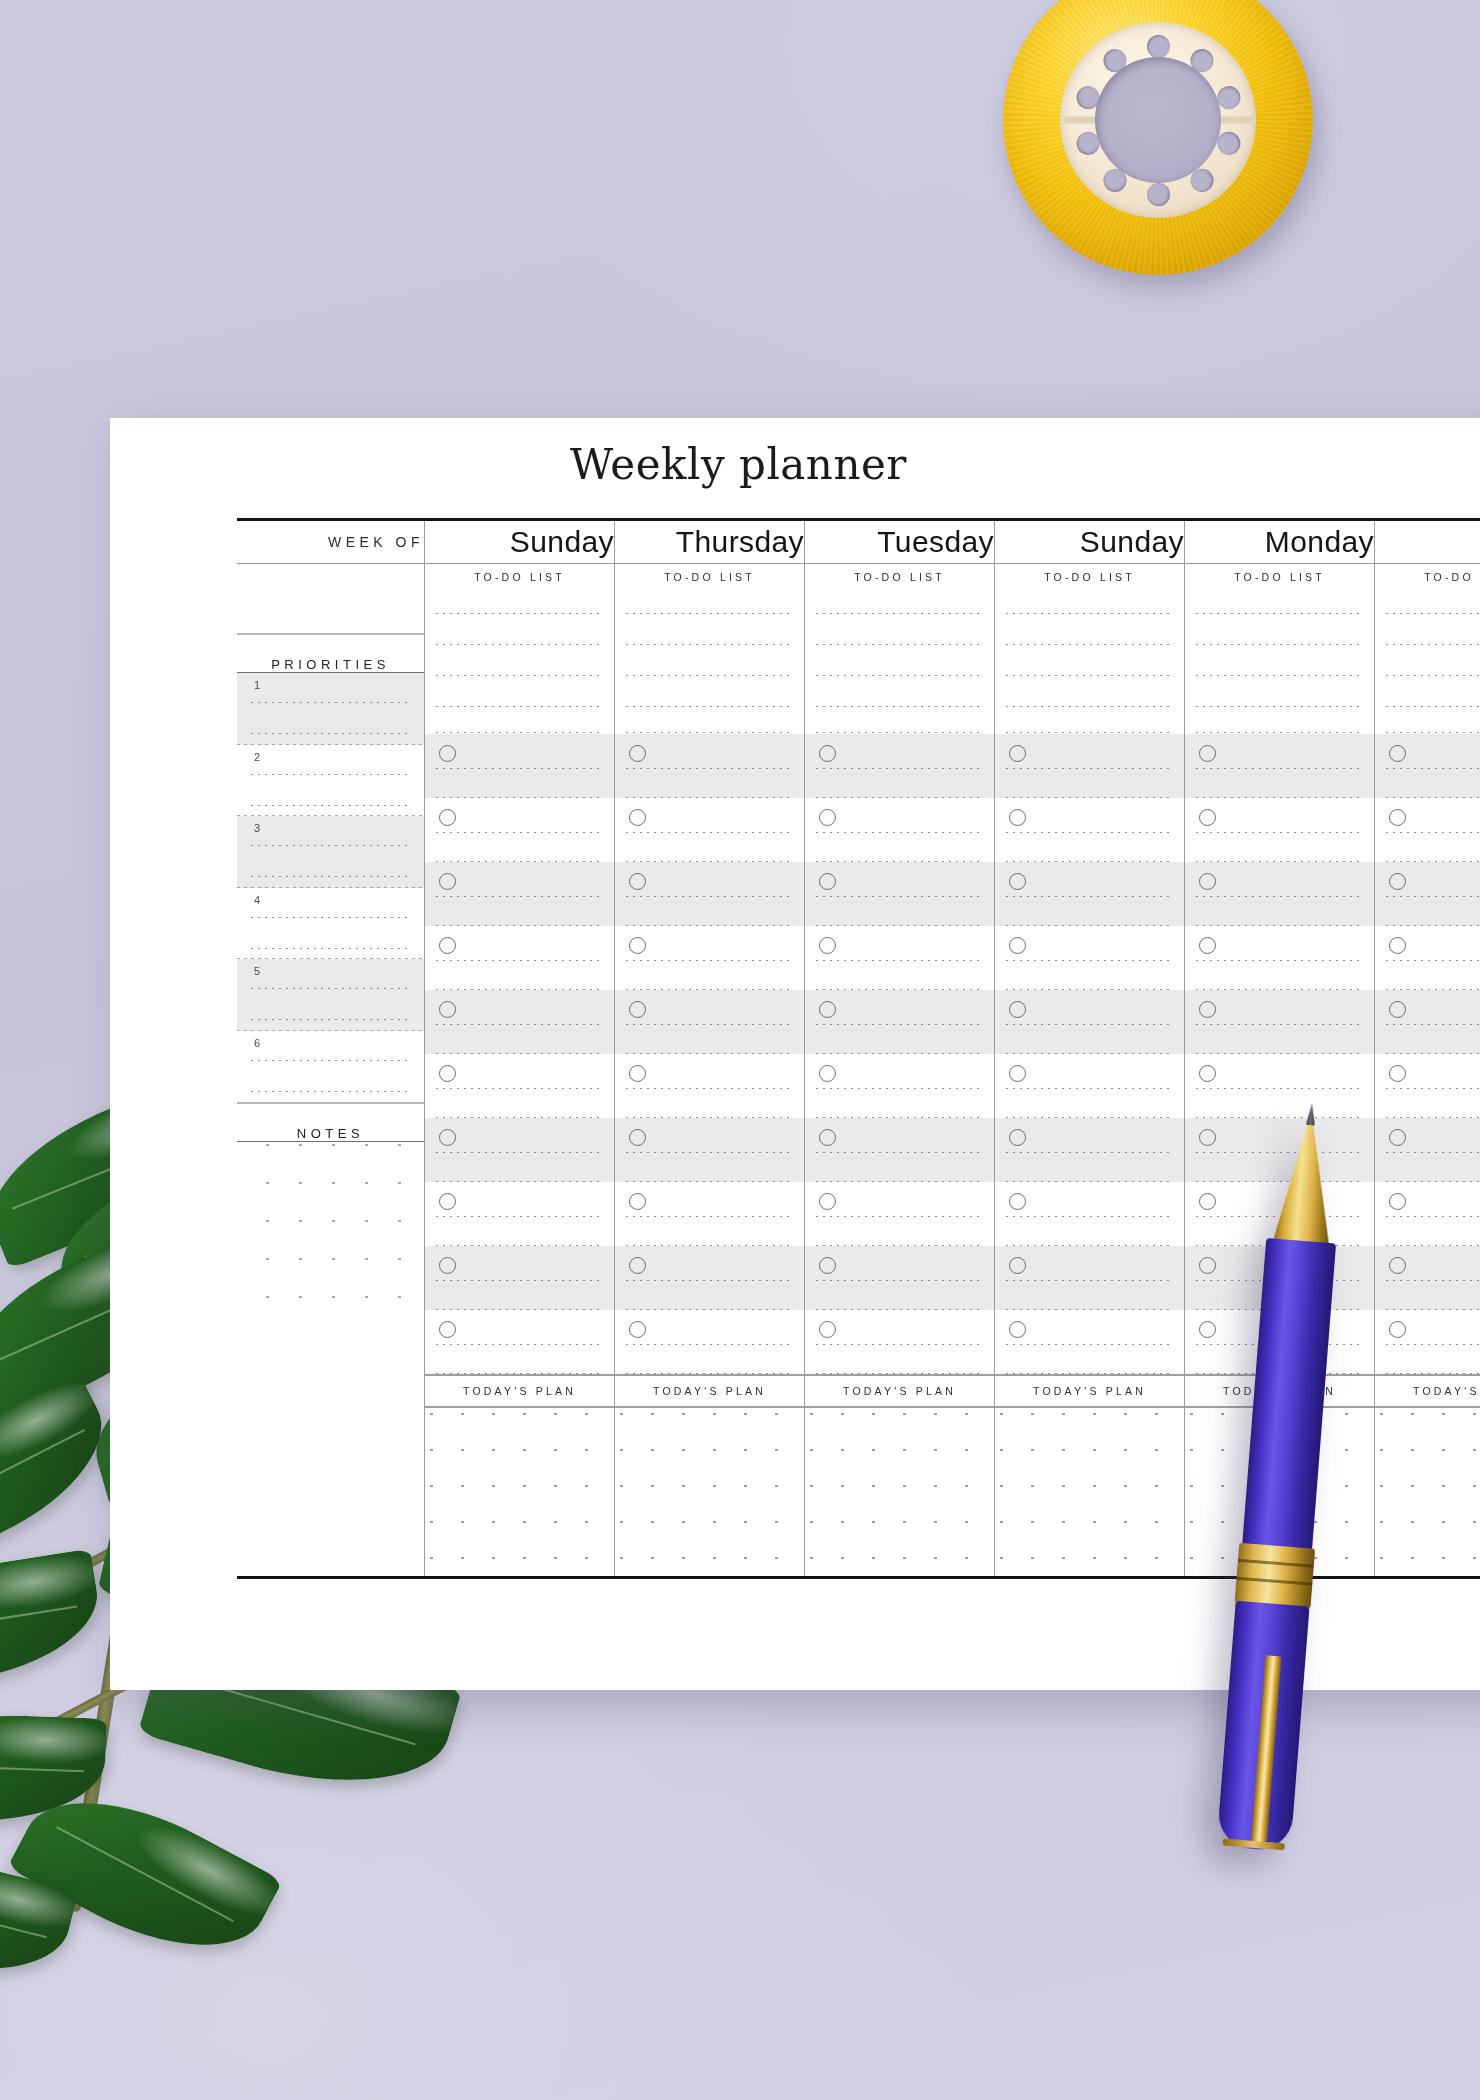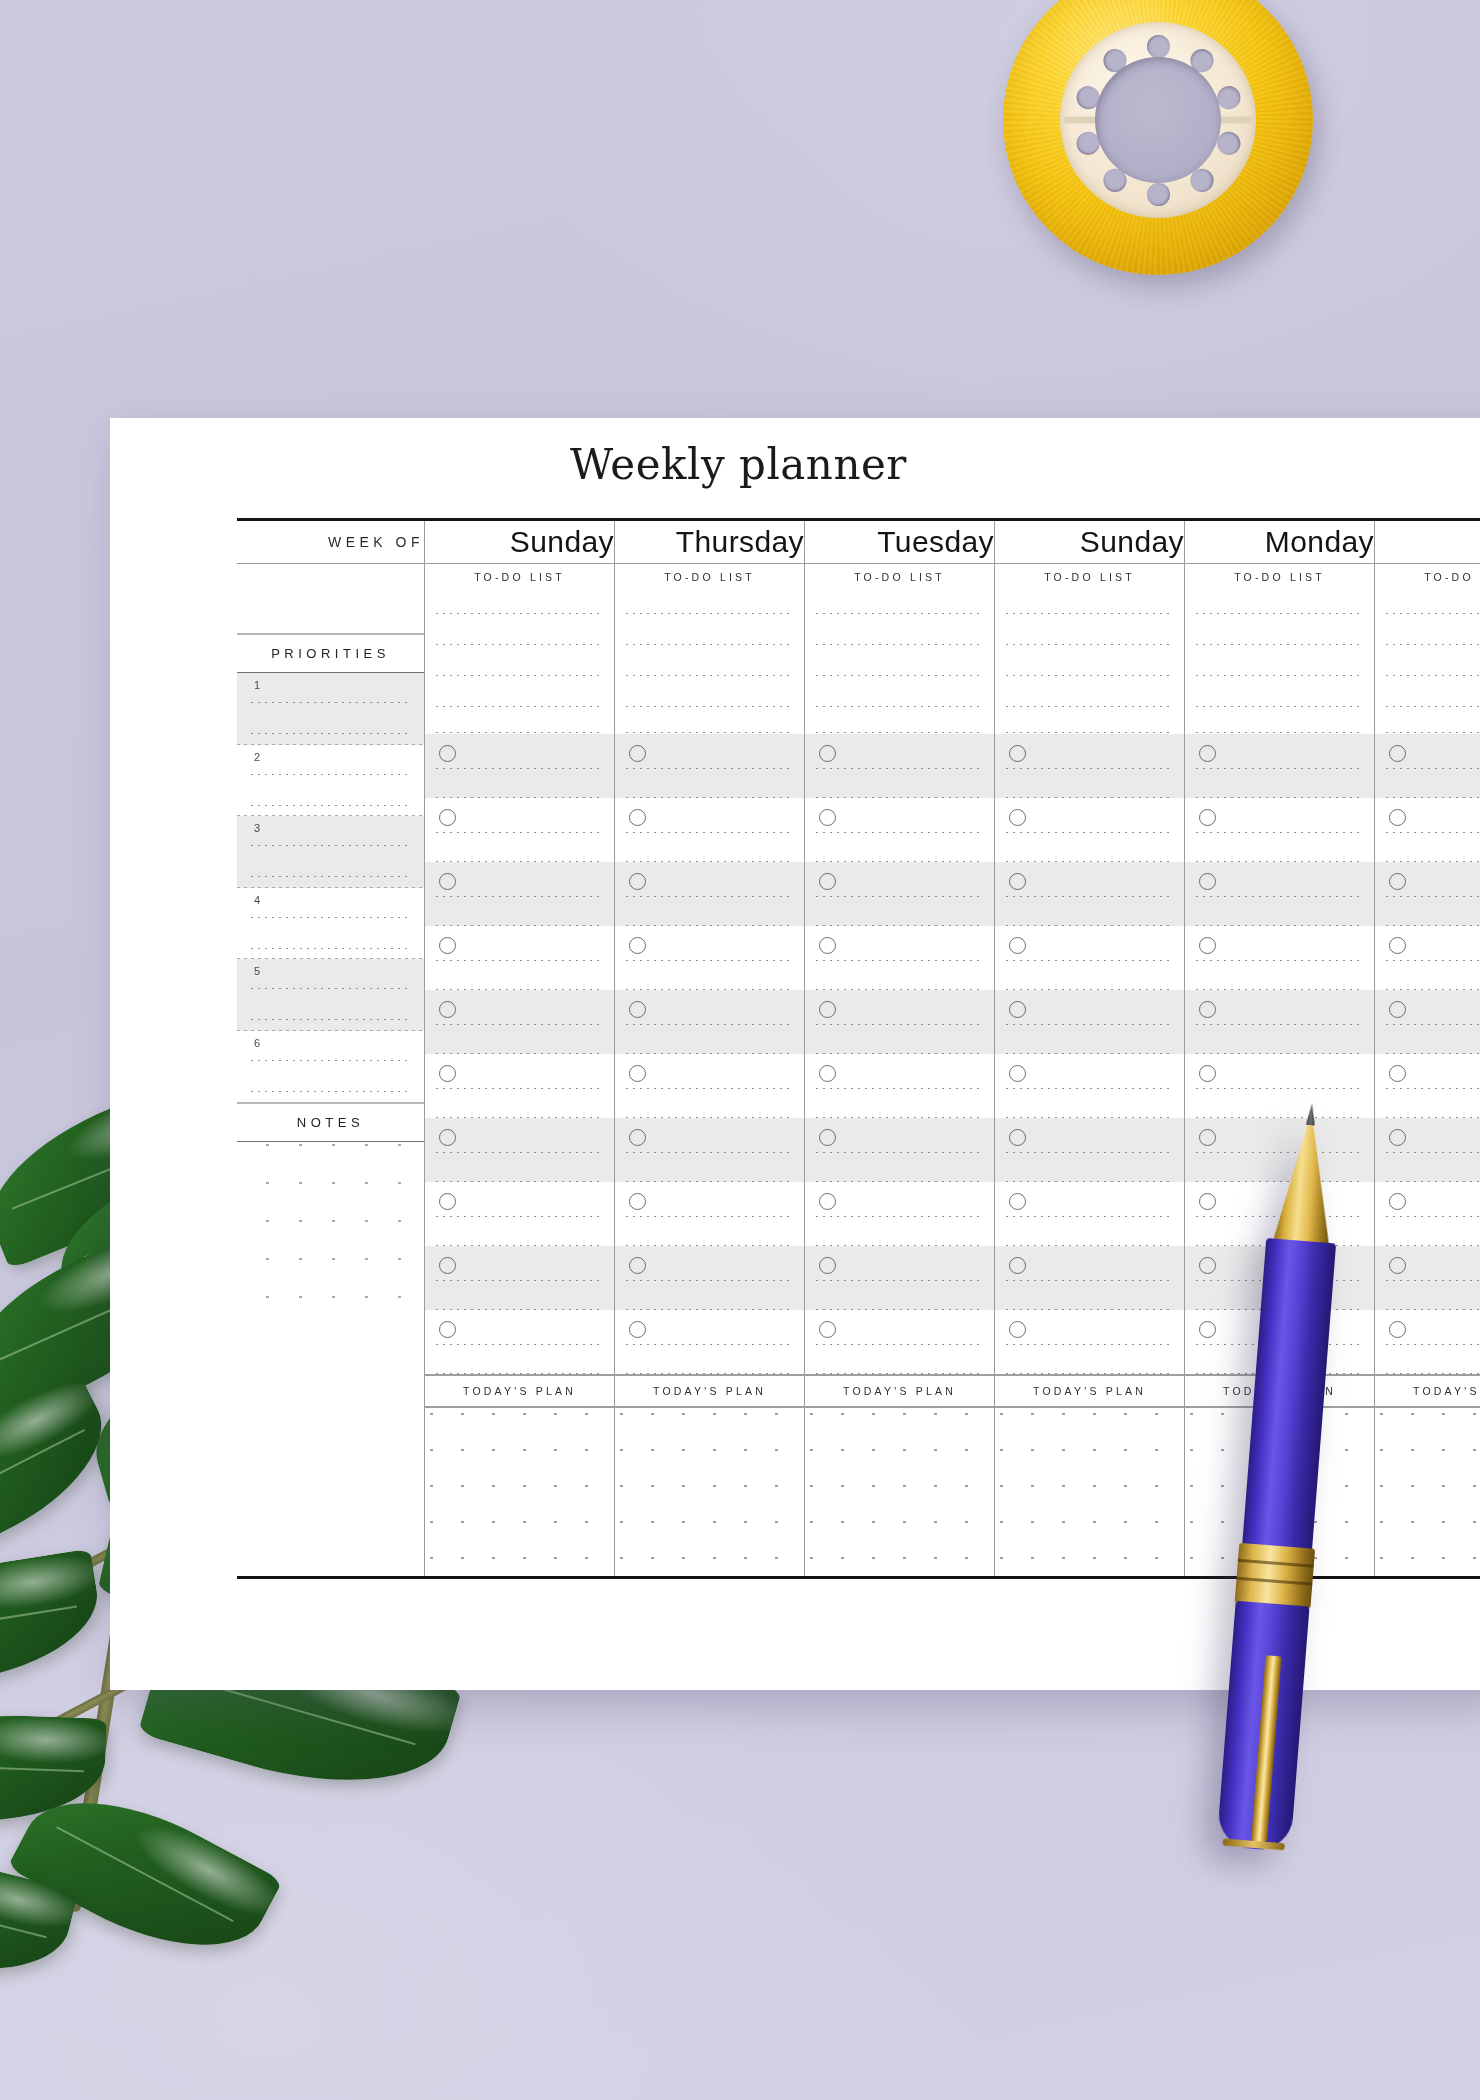--- a/index.html
+++ b/index.html
@@ -112,21 +112,21 @@
   .sub .t{ font-size:10.5px; letter-spacing:3.2px; color:#2e2e2e; }
   .left-sub{ border-top:1.5px solid #9a9a9a; height:26px; }
 
   
   .dline{
     height:1px;
     background-image:linear-gradient(to right,#8d8d8d 0 2px, transparent 2px 7px);
     background-size:7px 1px; background-repeat:repeat-x;
   }
   .sec-head{
-    height:40px; display:flex; align-items:center; justify-content:center;
+    height:40px; display:flex; align-items:flex-end; justify-content:center;
     border-top:2px solid #b6b6b6; border-bottom:1.5px solid #6f6f6f;
   }
   .sec-head .t{ font-size:13px; letter-spacing:4.5px; color:#222; }
 
   .prio{ position:relative; height:71.5px; padding:0 14px; }
   .prio.sh{ background:#eaeaea; }
   .prio .num{ position:absolute; left:17px; top:6px; font-size:11px; color:#4a4a4a; }
   .prio .l1{ position:absolute; left:14px; right:14px; top:29px; }
   .prio .l2{ position:absolute; left:14px; right:14px; top:60px; }
   .prio .sep{ position:absolute; left:0; right:0; bottom:0; height:1px;

